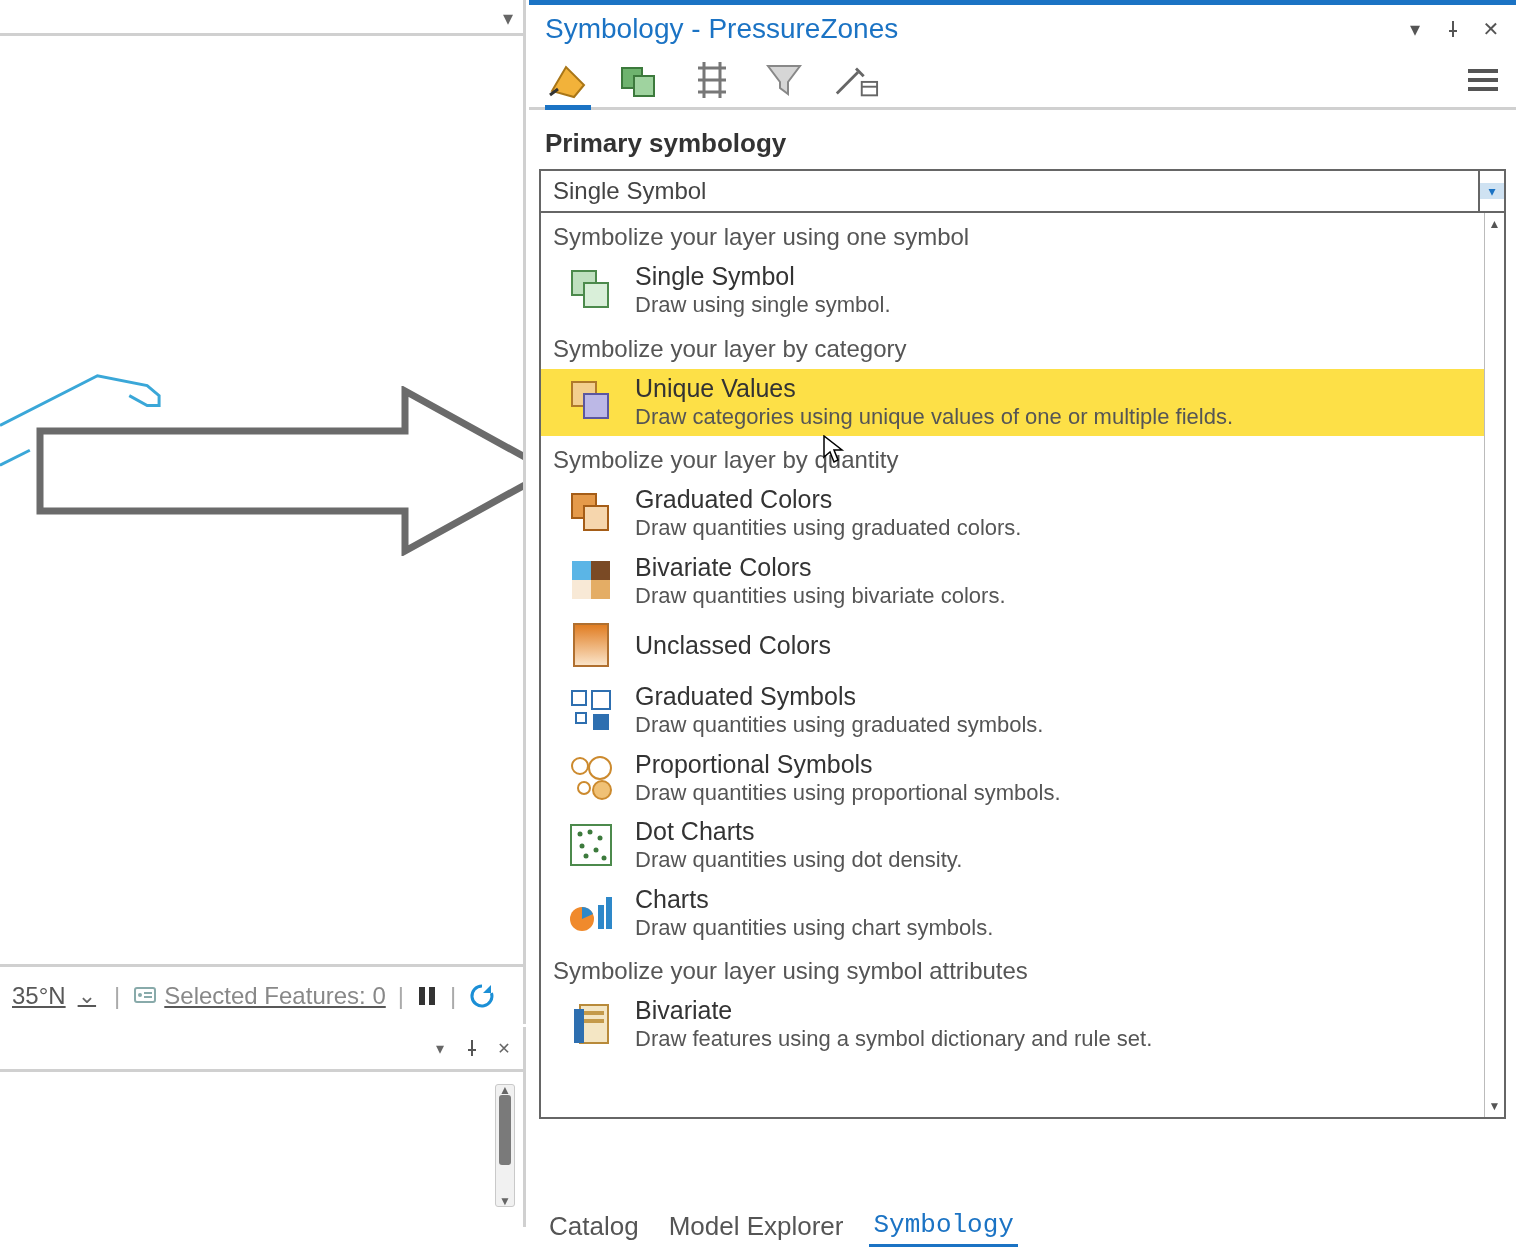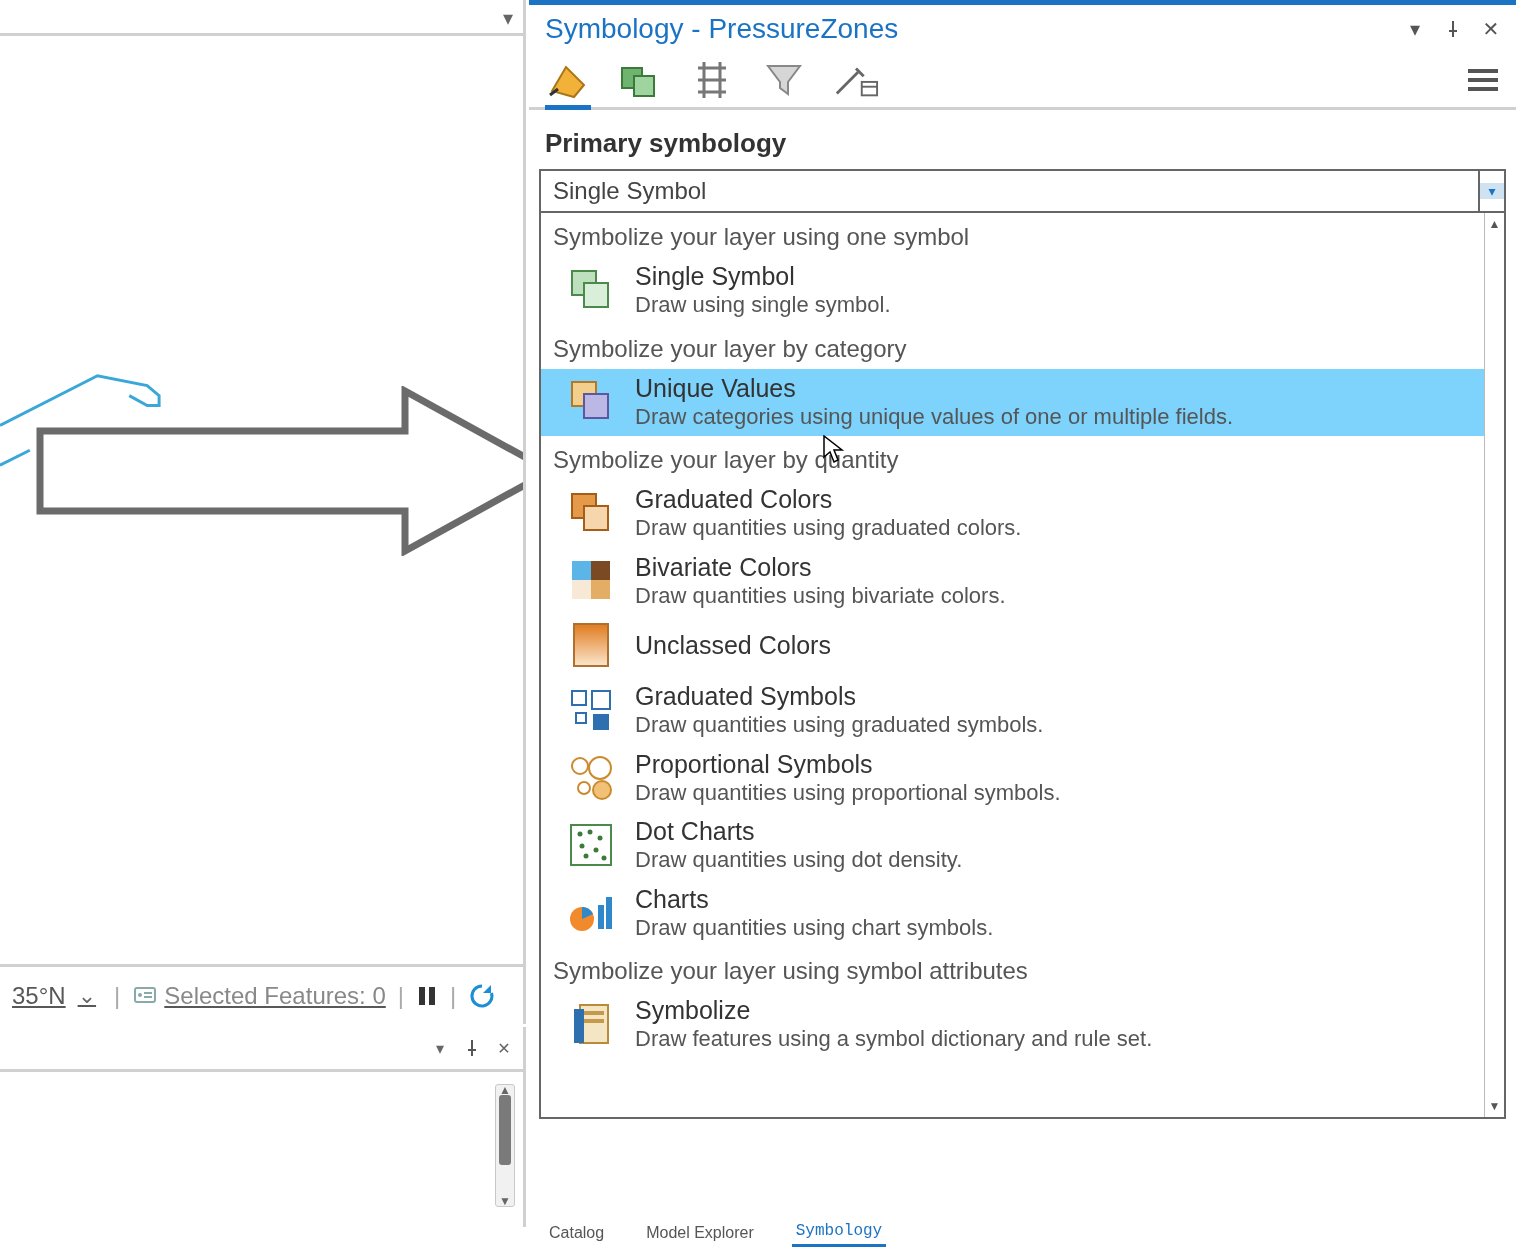--- a/index.html
+++ b/index.html
@@ -150,26 +150,26 @@
   .group-header {
     font-size:24px; color:#555; padding:10px 12px 6px 12px;
   }
   .opt {
     display:flex; align-items:center; gap:18px;
     padding: 4px 12px 6px 24px;
   }
   .opt .opt-icon { width:52px; height:52px; flex:0 0 52px; display:flex; align-items:center; justify-content:center; }
   .opt .opt-text .opt-title { font-size:25px; color:#333; line-height:1.2; }
   .opt .opt-text .opt-desc  { font-size:22px; color:#555; line-height:1.25; }
-  .opt.highlight { background:#7dd3fc; }
+  .opt.highlight { background:#fde047; }
 
   
   .sym-footer {
     position:absolute; left:16px; bottom:8px;
-    display:flex; gap:34px; font-size:16px; align-items:center;justify-content:flex-end;
+    display:flex; gap:22px; font-size:26px; align-items:center;justify-content:flex-end;
   }
   .sym-footer .ftab { color:#555; padding:4px 4px; }
   .sym-footer .ftab.active { color:#1b73c4; border-bottom:3px solid #1b73c4;font-family:Liberation Mono, monospace; }
 
   
   .cursor {
     position:absolute; pointer-events:none;
   }
 
   
@@ -453,21 +453,21 @@
           <div class="opt">
             <div class="opt-icon">
               <svg width="50" height="50" viewBox="0 0 50 50">
                 <rect x="14" y="6" width="28" height="38" fill="#f4e6c4" stroke="#b88a3a" stroke-width="2"></rect>
                 <rect x="8" y="10" width="10" height="34" fill="#2e6fb0"></rect>
                 <rect x="18" y="12" width="20" height="4" fill="#c49a4a"></rect>
                 <rect x="18" y="20" width="20" height="4" fill="#c49a4a"></rect>
               </svg>
             </div>
             <div class="opt-text">
-              <div class="opt-title">Symbolize</div>
+              <div class="opt-title">Bivariate</div>
               <div class="opt-desc">Draw features using a symbol dictionary and rule set.</div>
             </div>
           </div>
         </div>
     <div class="sym-list-scroll">
       <div class="tri up">▲</div>
       <div class="tri down">▼</div>
     </div>
   </div>
 

